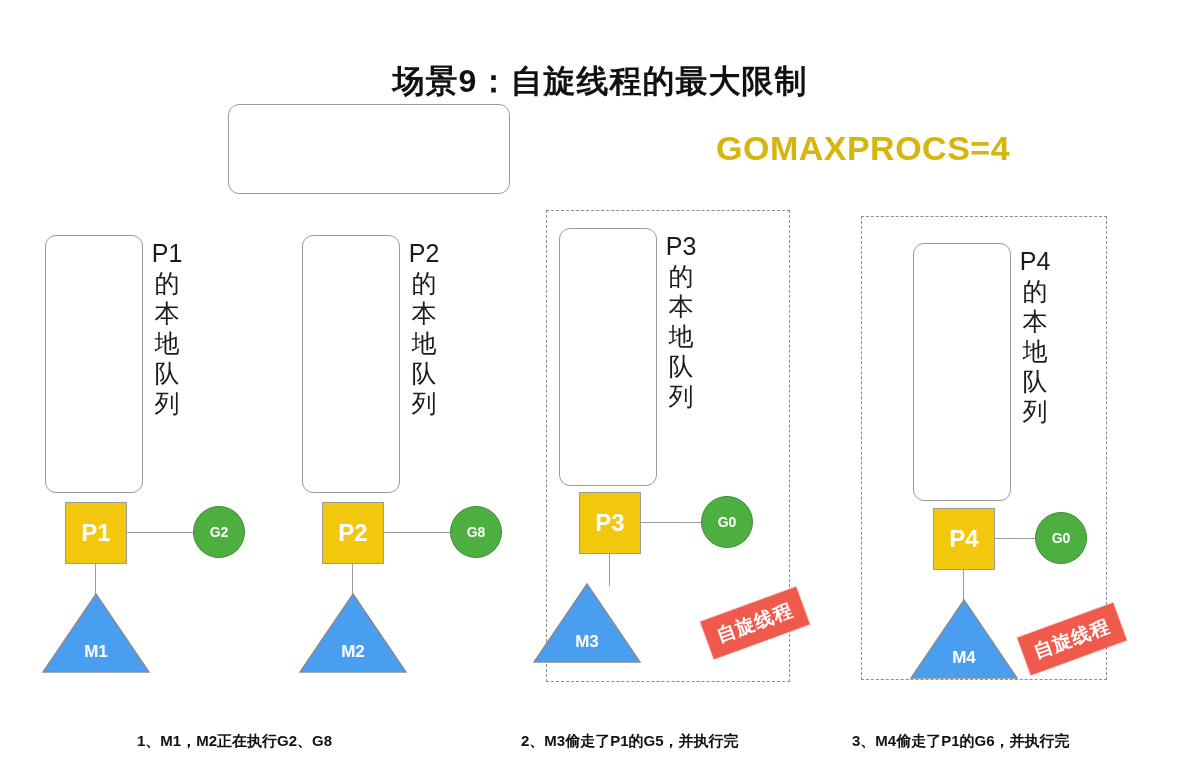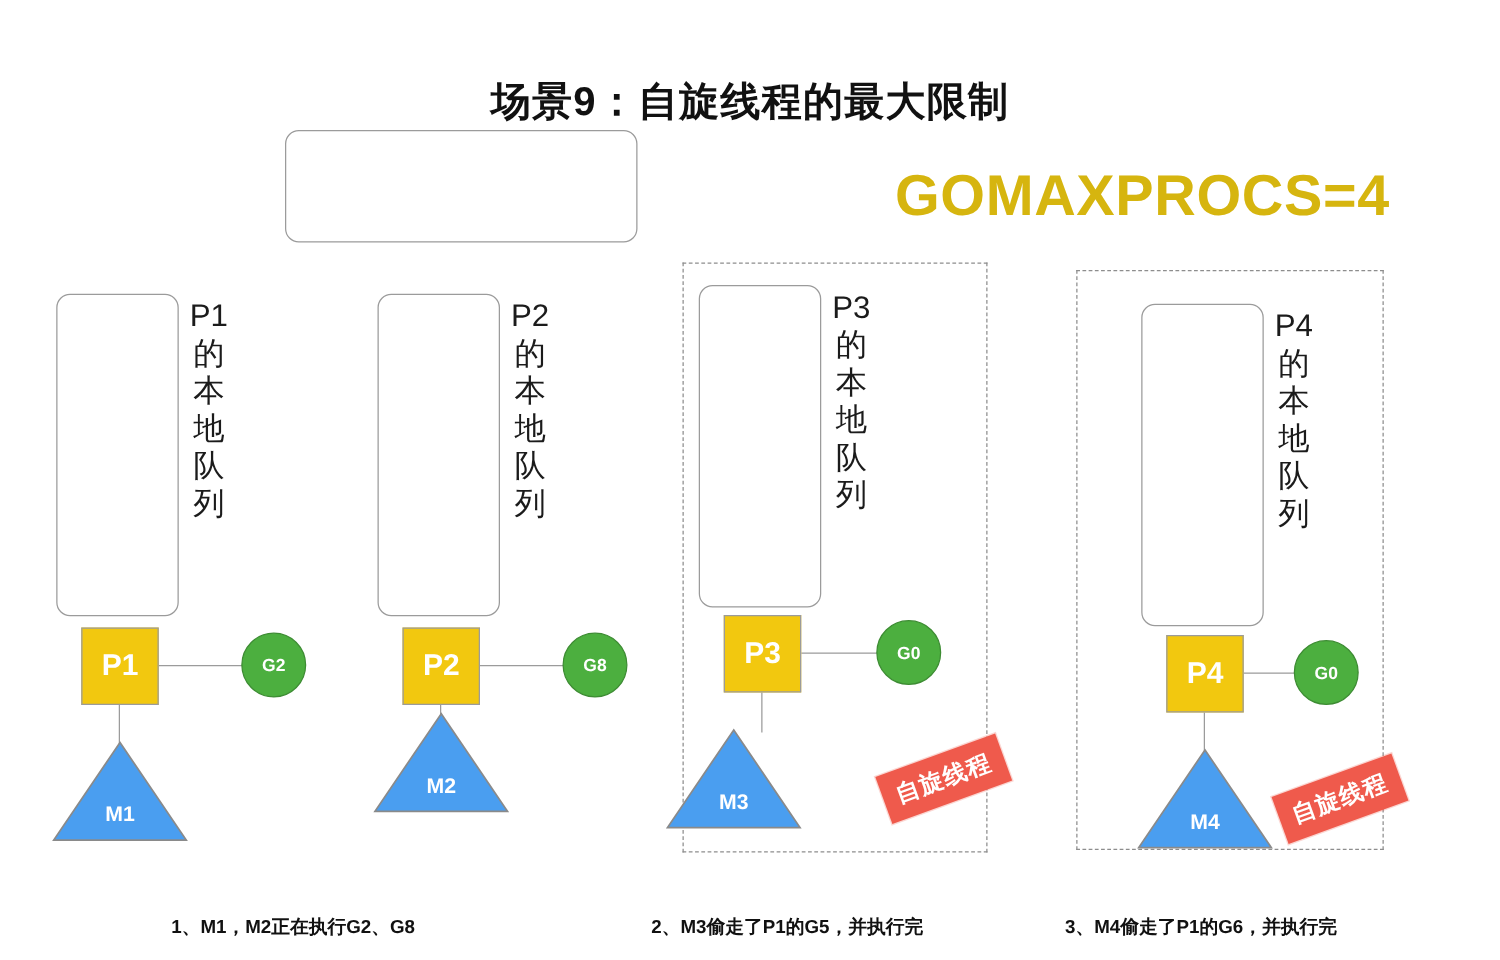--- a/index.html
+++ b/index.html
@@ -29,21 +29,21 @@
   .gq-box {
     position: absolute; left: 228px; top: 104px;
     width: 282px; height: 90px;
     border: 1.6px solid #9b9b9b; border-radius: 11px;
     background: #fff;
   }
 
   
   .gomax {
     position: absolute; left: 716px; top: 129px;
-    font-size: 46px; font-weight: bold;
+    font-size: 34px; font-weight: bold;
     color: #d6b50f; letter-spacing: 0.5px;
     white-space: nowrap;
   }
 
   
   .dashed-box {
     position: absolute;
     border: 1.8px dashed #8d8d8d;
     background: transparent;
   }
@@ -155,21 +155,21 @@
       <span>的</span>
       <span>本</span>
       <span>地</span>
       <span>队</span>
       <span>列</span>
     </div>
     <div class="connector h" style="left:384px; top:532px; width:72px;"></div>
     <div class="p-box" style="left:322px; top:502px;">P2</div>
     <div class="g-circle" style="left:450px; top:506px;">G8</div>
     <div class="connector v" style="left:352px; top:564px; height:32px;"></div>
-    <div class="m-tri" style="left:298px; top:569px;">
+    <div class="m-tri" style="left:298px; top:592px;">
       <svg class="glyph" viewBox="0 0 110 82">
         <polygon points="55,2 108,80 2,80" fill="#4a9ef0" stroke="#8a8a8a" stroke-width="1.4"></polygon>
       </svg>
       <div class="mlabel">M2</div>
     </div>
   </div>
 
   <div>
     <div class="dashed-box" style="left:546px; top:210px; width:244px; height:472px;"></div>
     <div class="queue-box" style="left:559px; top:228px; width:98px; height:258px;"></div>

